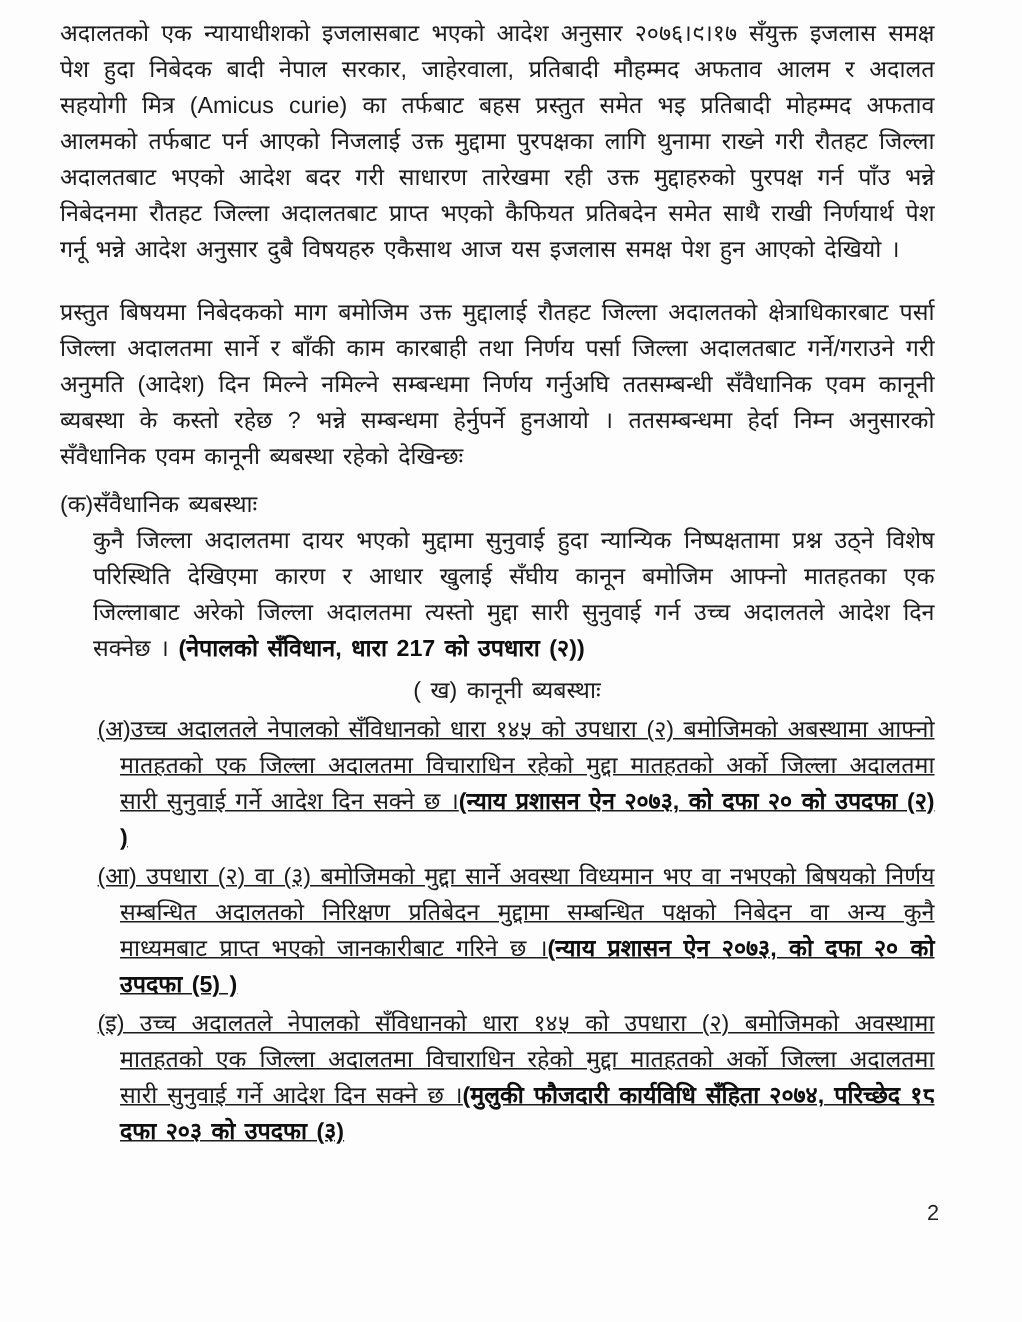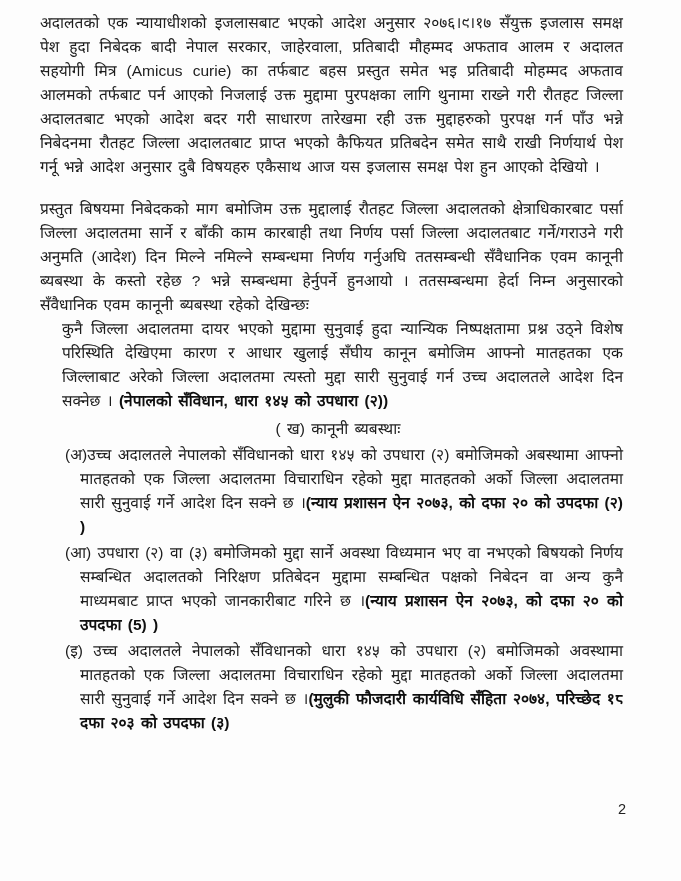--- a/index.html
+++ b/index.html
@@ -32,42 +32,44 @@
     color: #0f0f0f;
   }
   .gap-para   { margin-top: 18px; }
   .heading-ka { margin-top: 8px; text-align: left; }
   .body-ka    { margin-left: 22px; }
   .heading-kha{ margin-top: 4px; margin-left: 13px; text-align: center; }
   .item {
     margin-left: 40px;
     margin-top: 2px;
     text-indent: -15px;
+    text-decoration: underline;
   }
   .page-number {
     position: absolute;
     top: 801px;
     right: 55px;
     font-size: 14.5px;
     color: #222222;
     font-family: "Liberation Sans", "DejaVu Sans", sans-serif;
   }
 </style>
 </head>
 <body>
 
 <div class="page">
   <main class="content">
 
     <p class="para"><span>अदालतको एक न्यायाधीशको इजलासबाट भएको आदेश अनुसार २०७६।९।१७ सँयुक्त इजलास समक्ष पेश हुदा निबेदक बादी नेपाल सरकार, जाहेरवाला, प्रतिबादी मौहम्मद अफताव आलम र अदालत सहयोगी मित्र (Amicus curie) का तर्फबाट बहस प्रस्तुत समेत भइ प्रतिबादी मोहम्मद अफताव आलमको तर्फबाट पर्न आएको निजलाई उक्त मुद्दामा पुरपक्षका लागि थुनामा राख्ने गरी रौतहट जिल्ला अदालतबाट भएको आदेश बदर गरी साधारण तारेखमा रही उक्त मुद्दाहरुको पुरपक्ष गर्न पाँउ भन्ने निबेदनमा रौतहट जिल्ला अदालतबाट प्राप्त भएको कैफियत प्रतिबदेन समेत साथै राखी निर्णयार्थ पेश गर्नू भन्ने आदेश अनुसार दुबै विषयहरु एकैसाथ आज यस इजलास समक्ष पेश हुन आएको देखियो ।</span></p>
 
     <p class="para gap-para"><span>प्रस्तुत बिषयमा निबेदकको माग बमोजिम उक्त मुद्दालाई रौतहट जिल्ला अदालतको क्षेत्राधिकारबाट पर्सा जिल्ला अदालतमा सार्ने र बाँकी काम कारबाही तथा निर्णय पर्सा जिल्ला अदालतबाट गर्ने/गराउने गरी अनुमति (आदेश) दिन मिल्ने नमिल्ने सम्बन्धमा निर्णय गर्नुअघि ततसम्बन्धी सँवैधानिक एवम कानूनी ब्यबस्था के कस्तो रहेछ ? भन्ने सम्बन्धमा हेर्नुपर्ने हुनआयो । ततसम्बन्धमा हेर्दा निम्न अनुसारको सँवैधानिक एवम कानूनी ब्यबस्था रहेको देखिन्छः</span></p>
 
+    <p class="para heading-ka"><span>(क)सँवैधानिक ब्यबस्थाः</span></p>
 
-    <p class="para body-ka"><span>कुनै जिल्ला अदालतमा दायर भएको मुद्दामा सुनुवाई हुदा न्यान्यिक निष्पक्षतामा प्रश्न उठ्ने विशेष परिस्थिति देखिएमा कारण र आधार खुलाई सँघीय कानून बमोजिम आफ्नो मातहतका एक जिल्लाबाट अरेको जिल्ला अदालतमा त्यस्तो मुद्दा सारी सुनुवाई गर्न उच्च अदालतले आदेश दिन सक्नेछ । </span><span class="bold">(नेपालको सँविधान, धारा १४५ को उपधारा (२))</span></p>
+    <p class="para body-ka"><span>कुनै जिल्ला अदालतमा दायर भएको मुद्दामा सुनुवाई हुदा न्यान्यिक निष्पक्षतामा प्रश्न उठ्ने विशेष परिस्थिति देखिएमा कारण र आधार खुलाई सँघीय कानून बमोजिम आफ्नो मातहतका एक जिल्लाबाट अरेको जिल्ला अदालतमा त्यस्तो मुद्दा सारी सुनुवाई गर्न उच्च अदालतले आदेश दिन सक्नेछ । </span><span class="bold">(नेपालको सँविधान, धारा 217 को उपधारा (२))</span></p>
 
     <p class="para heading-kha"><span>( ख)  कानूनी ब्यबस्थाः</span></p>
 
     <p class="para item"><span>(अ)उच्च अदालतले नेपालको सँविधानको धारा १४५ को उपधारा (२) बमोजिमको अबस्थामा आफ्नो मातहतको एक जिल्ला अदालतमा विचाराधिन रहेको मुद्दा मातहतको अर्को जिल्ला अदालतमा सारी  सुनुवाई गर्ने आदेश दिन सक्ने छ ।</span><span class="bold">(न्याय प्रशासन ऐन २०७३, को दफा २० को उपदफा (२) )</span></p>
 
     <p class="para item"><span>(आ) उपधारा (२) वा (३) बमोजिमको मुद्दा सार्ने अवस्था विध्यमान भए वा नभएको बिषयको निर्णय सम्बन्धित अदालतको निरिक्षण प्रतिबेदन मुद्दामा सम्बन्धित पक्षको निबेदन वा अन्य कुनै माध्यमबाट प्राप्त भएको जानकारीबाट गरिने छ ।</span><span class="bold">(न्याय प्रशासन ऐन २०७३, को दफा २० को उपदफा (5) )</span></p>
 
     <p class="para item"><span>(इ) उच्च अदालतले नेपालको सँविधानको धारा १४५ को उपधारा (२) बमोजिमको अवस्थामा मातहतको एक जिल्ला अदालतमा विचाराधिन रहेको मुद्दा मातहतको अर्को जिल्ला अदालतमा सारी सुनुवाई गर्ने आदेश दिन सक्ने छ ।</span><span class="bold">(मुलुकी फौजदारी कार्यविधि सँहिता २०७४, परिच्छेद १८ दफा २०३ को उपदफा (३)</span></p>
 
   </main>

